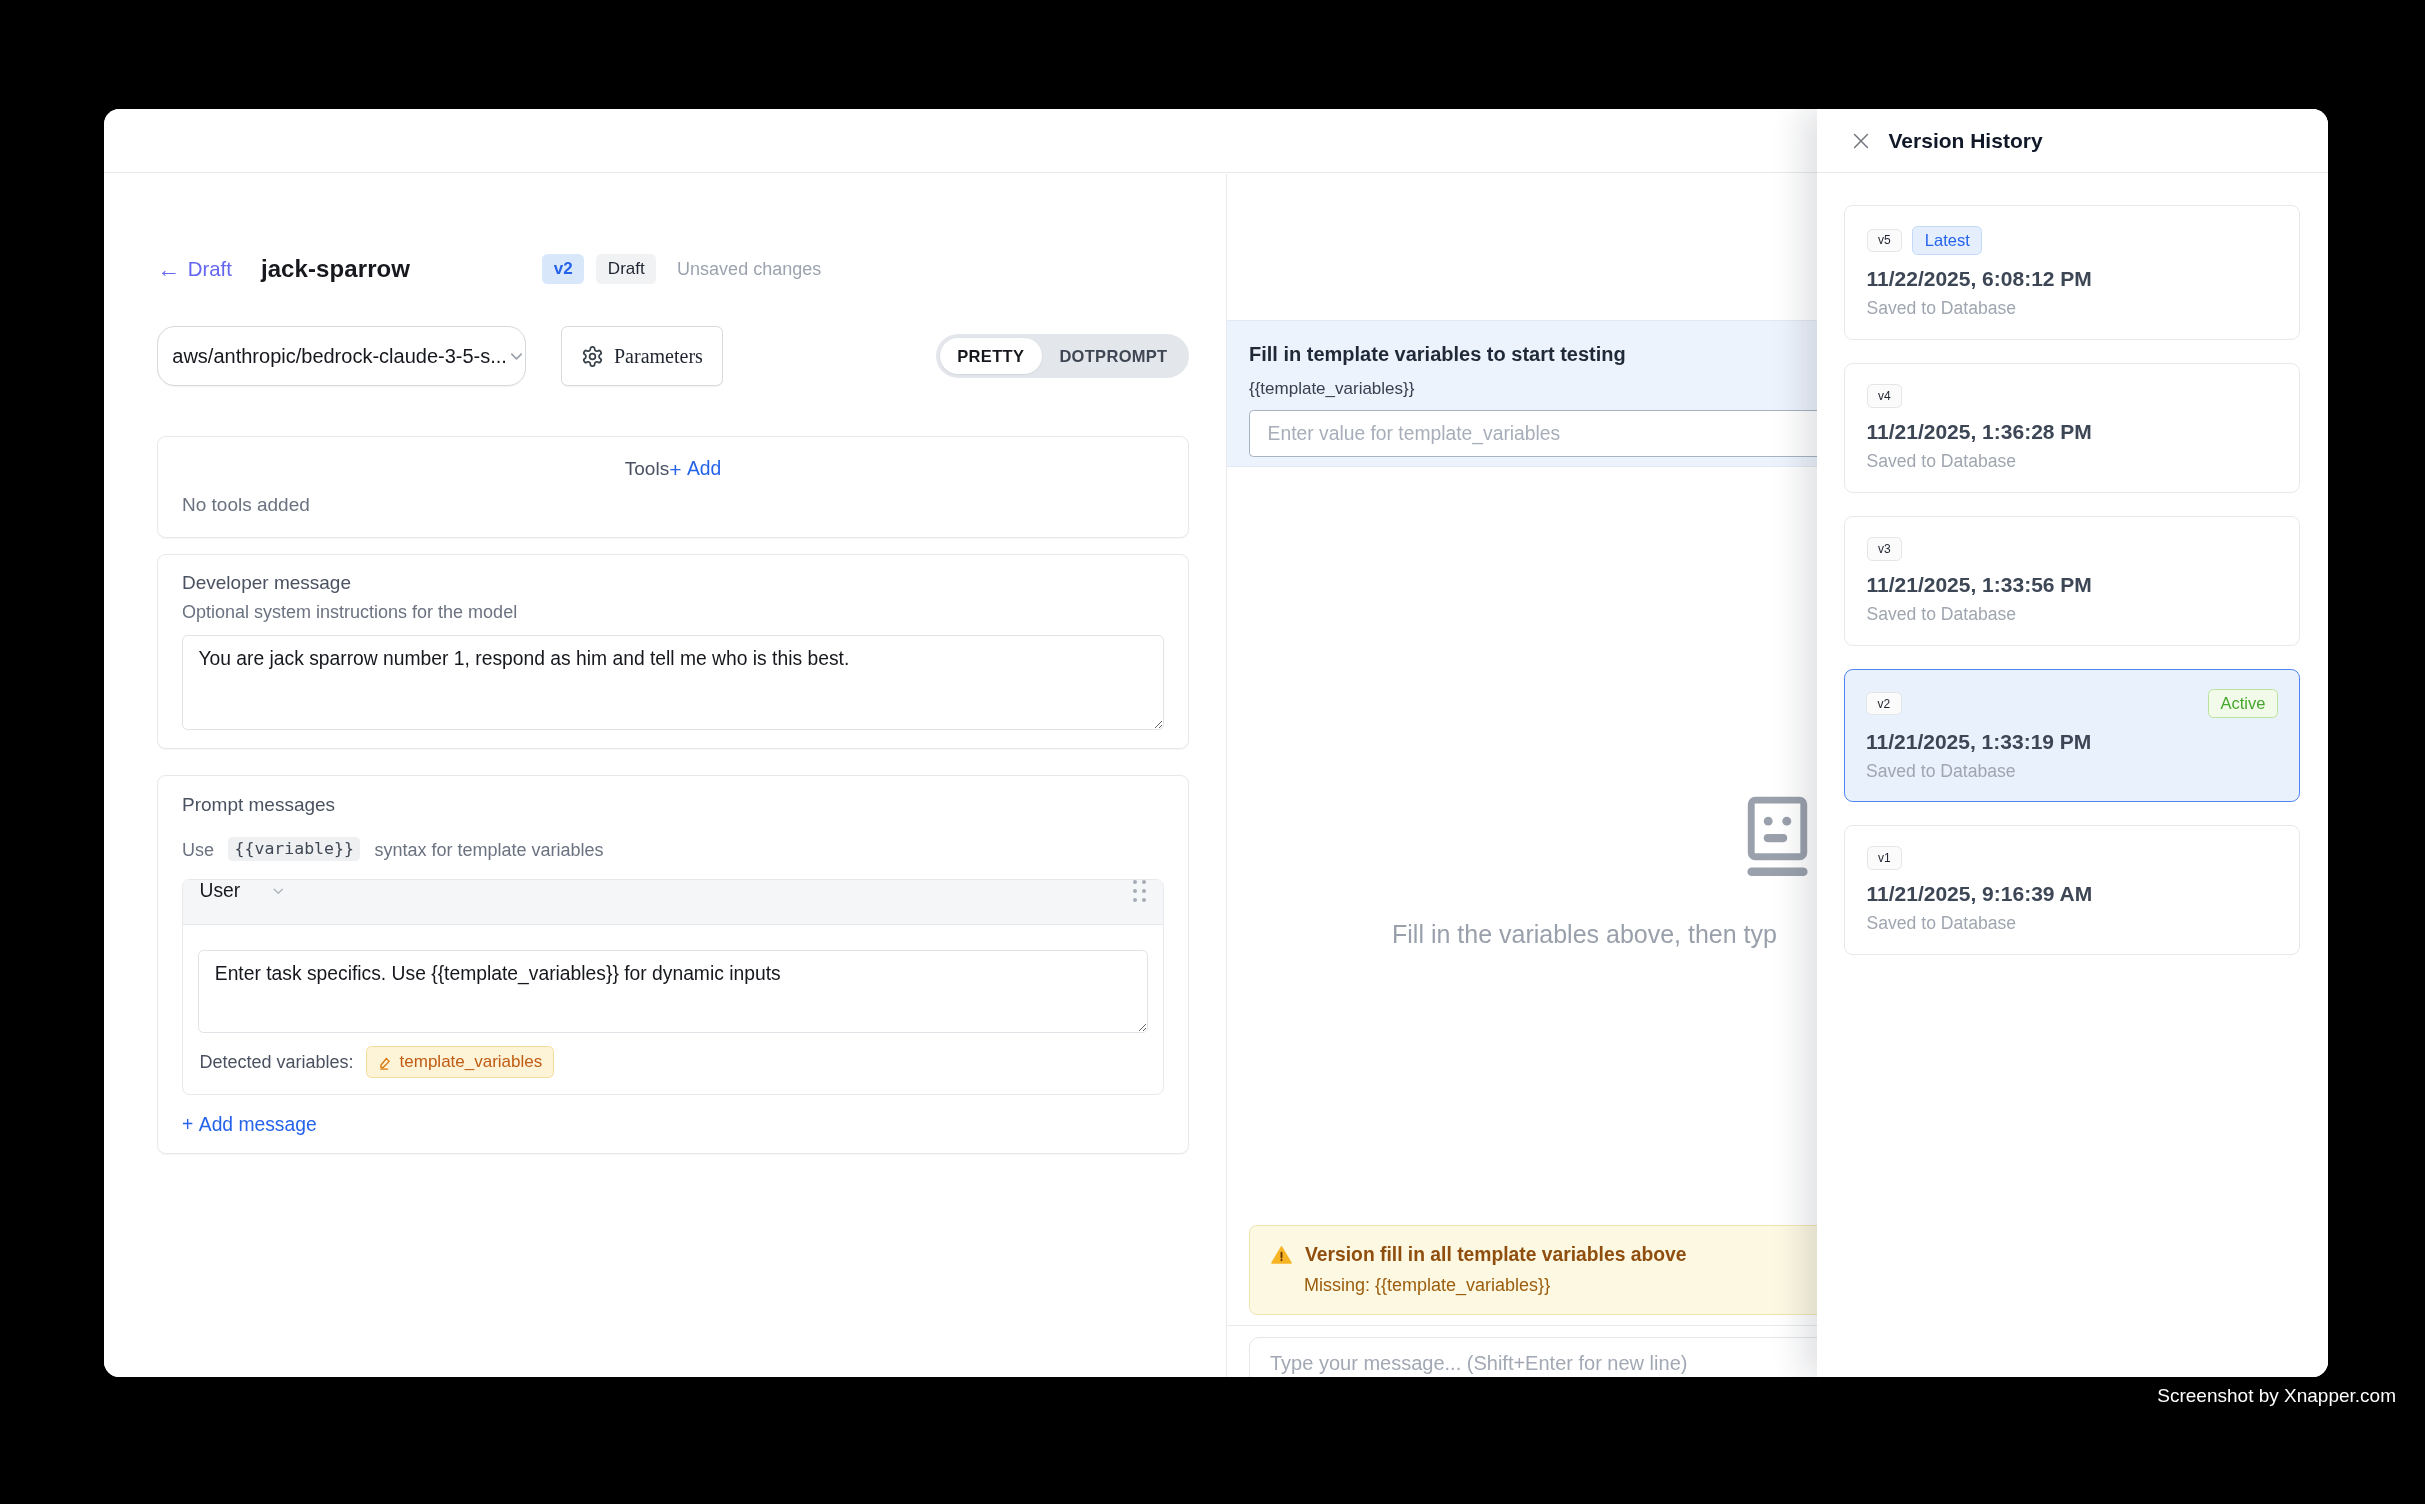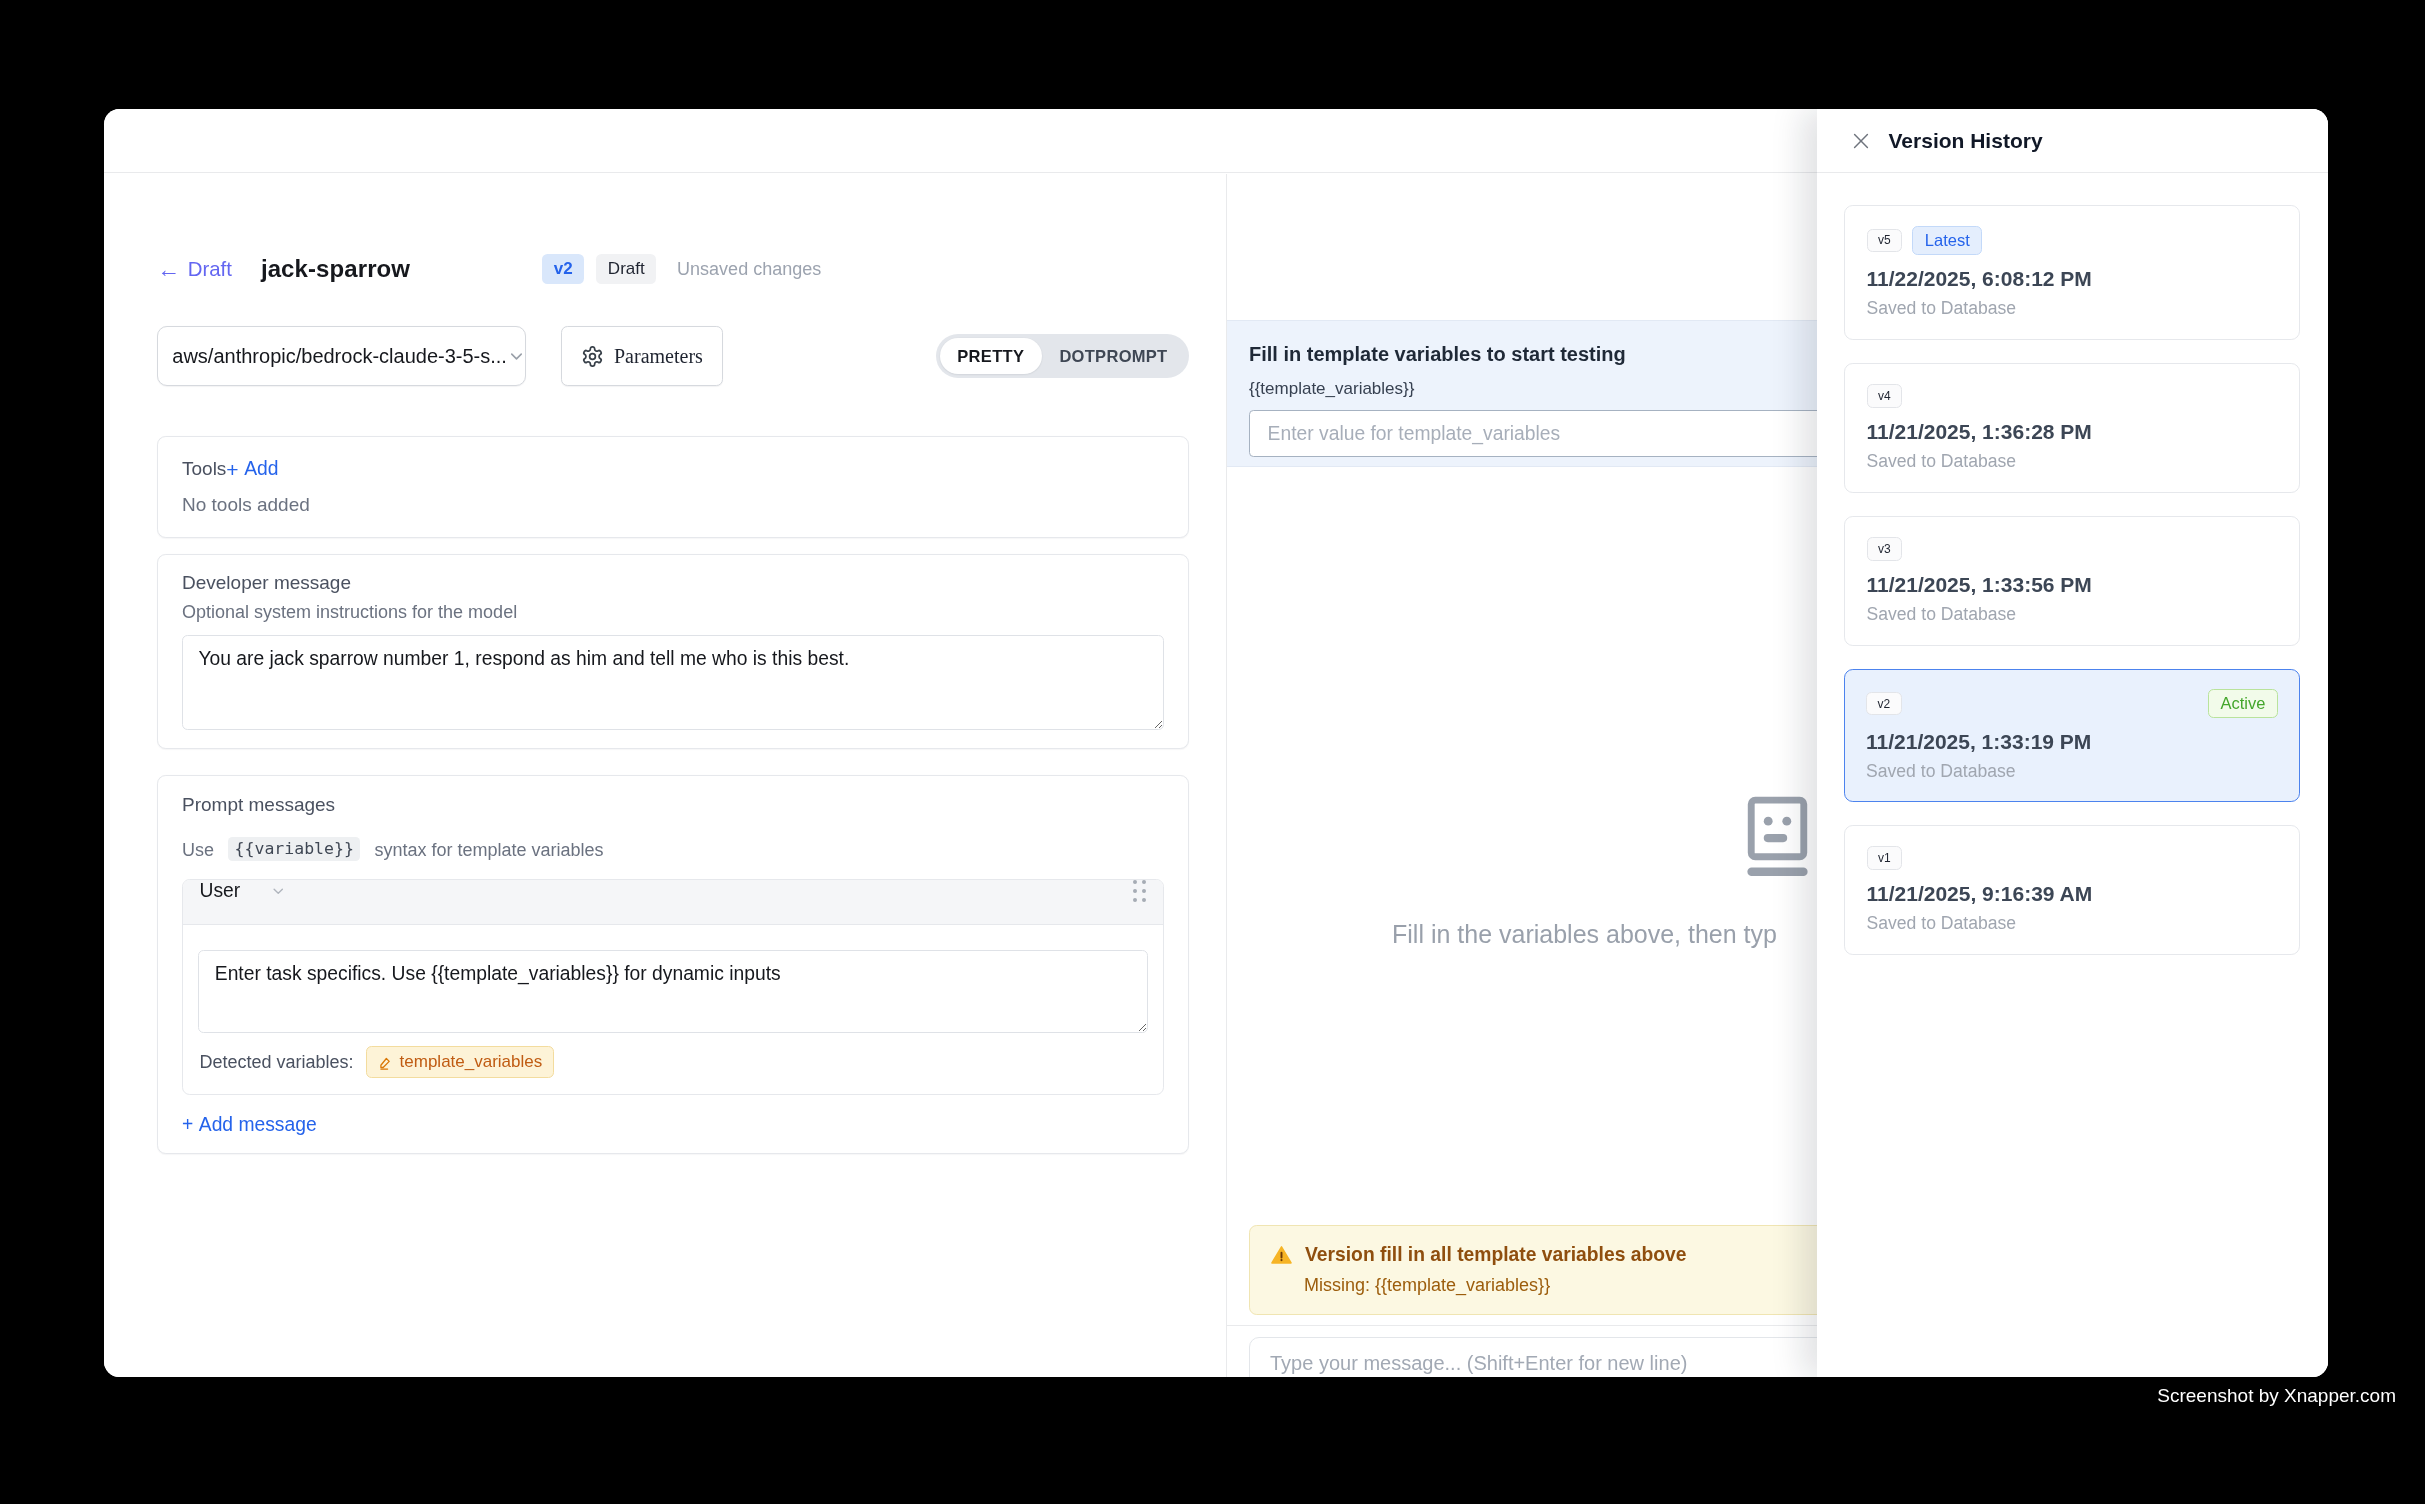--- a/index.html
+++ b/index.html
@@ -12,33 +12,33 @@
   .page-header { margin-top:74px; height:42px; display:flex; align-items:center; }
   .back-link { display:flex; align-items:center; gap:7.7px; color:#6366f1; font-size:20.4px; cursor:pointer; }
   .back-arrow { font-size:23px; line-height:1; }
   .doc-title { margin-left:29px; font-size:24px; font-weight:700; color:#16181d; letter-spacing:0.1px; }
   .hdr-badges { margin-left:132px; display:flex; align-items:center; gap:12px; }
   .badge-v2 { background:#d9e7fb; color:#2563eb; font-size:17px; font-weight:600; padding:5px 11.6px; border-radius:5.5px; }
   .badge-draft { background:#f1f2f4; color:#1f2430; font-size:17px; font-weight:500; padding:5px 11.6px; border-radius:5.5px; }
   .unsaved { margin-left:8.8px; color:#9ca3af; font-size:18px; }
 
   .model-row { margin-top:36px; display:flex; align-items:center; height:60px; }
-  .model-select { width:369px; height:60px; border:0.6px solid #d6d9de; border-radius:10px; background:#fff; display:flex; align-items:center; justify-content:space-between; padding:0 14.3px; box-shadow:0 0.6px 1.1px rgba(16,24,40,.05); cursor:pointer; }
+  .model-select { width:369px; height:60px; border:0.6px solid #d6d9de; border-radius:18px; background:#fff; display:flex; align-items:center; justify-content:space-between; padding:0 14.3px; box-shadow:0 0.6px 1.1px rgba(16,24,40,.05); cursor:pointer; }
   .model-select span.val { font-size:20px; color:#16181d; white-space:nowrap; }
   .params-btn { margin-left:35px; height:60px; border:0.6px solid #d6d9de; border-radius:6.6px; background:#fff; display:flex; align-items:center; gap:10px; padding:0 19px; font-size:20px; color:#1f2430; box-shadow:0 0.6px 1.1px rgba(16,24,40,.05); cursor:pointer;font-family:Liberation Serif, serif; }
   .view-toggle { margin-left:auto; background:#e3e6eb; border-radius:551px; padding:3.9px; display:flex; align-items:center; }
   .seg { font-size:16.5px; font-weight:700; letter-spacing:0.3px; padding:8.3px 17.6px; border-radius:551px; color:#3f4754; cursor:pointer; }
   .seg.active { background:#fff; color:#16181d; box-shadow:0 0.6px 1.7px rgba(16,24,40,.12); }
 
   .card { border:0.6px solid #e6e8ec; border-radius:8.8px; background:#fff; box-shadow:0 0.6px 1.1px rgba(16,24,40,.04); }
   .card-label { font-size:19px; color:#4a5160; font-weight:500; }
   .card-sub { font-size:18px; color:#6b7280; }
 
   .tools-card { margin-top:50px; padding:21px 24px; }
-  .tools-head { display:flex; align-items:center; justify-content:flex-start; }
+  .tools-head { display:flex; align-items:center; justify-content:center; }
   .add-link { display:flex; align-items:center; gap:5.5px; color:#2563eb; font-size:19.3px; cursor:pointer; }
   .add-link .plus { font-size:21px; line-height:1; }
   .tools-empty { margin-top:14.3px; font-size:19px; color:#6b7280; }
 
   .dev-card { margin-top:15.4px; padding:17.6px 24px; }
   .dev-card .card-sub { margin-top:7.7px; }
   textarea.editor { display:block; width:100%; margin-top:12px; border:0.6px solid #dfe2e7; border-radius:5.5px; padding:12px 15.4px; font-family:"Liberation Sans", sans-serif; font-size:19.3px; color:#16181d; resize:vertical; outline:none; background:#fff; }
   .dev-text { height:95px; }
 
   .prompt-card { margin-top:26.5px; padding:17.6px 24px 17.6px; }

